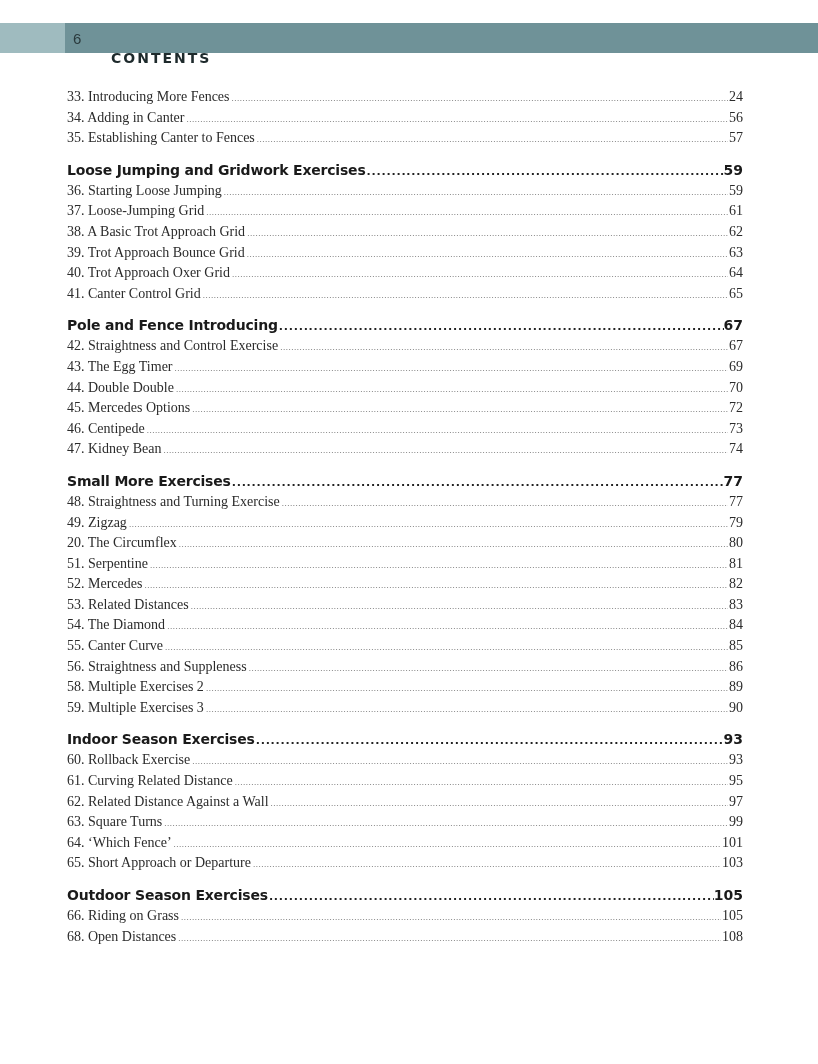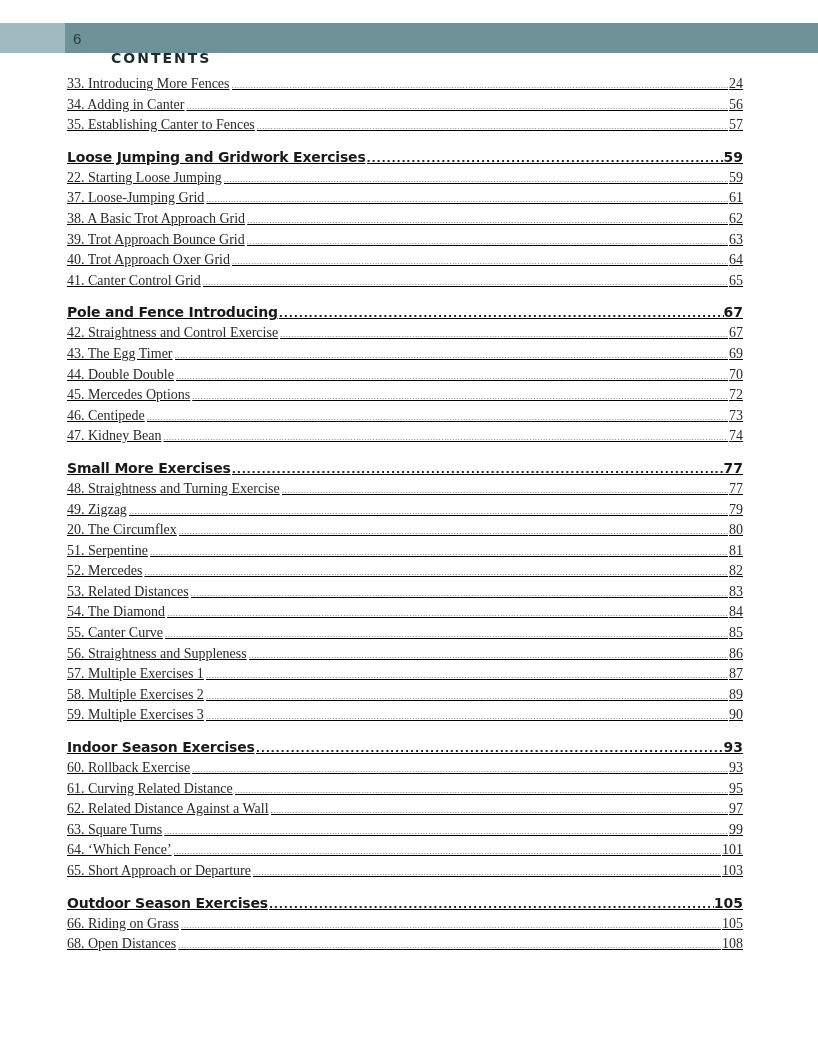--- a/index.html
+++ b/index.html
@@ -13,21 +13,21 @@
     }
     .page-num {
       font-family: "Liberation Sans", sans-serif; font-size: 15px; color: #2a3a3d;
       margin-left: 8px; width: 38px;
     }
     .header-title {
       font-family: "DejaVu Sans", sans-serif; font-weight: bold; font-size: 14px;
       letter-spacing: 2px; color: #1e2a2c; margin-top: 40px;
     }
     .toc {
-      position: absolute; left: 67px; top: 74px; width: 676px; text-decoration: underline;
+      position: absolute; left: 67px; top: 87px; width: 676px;
     }
     .row {
       display: flex; align-items: baseline; height: 20.6px; line-height: 20.6px;
       font-family: "Liberation Serif", "DejaVu Serif", serif; font-size: 14px; color: #2b2b2b;
     }
     .row .title { white-space: nowrap; padding-right: 2px; }
     .row .leader {
       flex: 1; overflow: hidden; white-space: nowrap; color: #555;
       font-size: 9px; letter-spacing: 0.5px;
     }
@@ -77,21 +77,21 @@
       </div>
   </div>
 
   <div>
     <div class="section">
         <span class="title">Loose Jumping and Gridwork Exercises</span>
         <span class="leader"></span>
         <span class="pg">59</span>
       </div>
     <div class="row">
-        <span class="title">22. Starting Loose Jumping</span>
+        <span class="title">36. Starting Loose Jumping</span>
         <span class="leader"></span>
         <span class="pg">59</span>
       </div>
     <div class="row">
         <span class="title">37. Loose-Jumping Grid</span>
         <span class="leader"></span>
         <span class="pg">61</span>
       </div>
     <div class="row">
         <span class="title">38. A Basic Trot Approach Grid</span>
@@ -198,25 +198,20 @@
         <span class="title">55. Canter Curve</span>
         <span class="leader"></span>
         <span class="pg">85</span>
       </div>
     <div class="row">
         <span class="title">56. Straightness and Suppleness</span>
         <span class="leader"></span>
         <span class="pg">86</span>
       </div>
     <div class="row">
-        <span class="title">57. Multiple Exercises 1</span>
-        <span class="leader"></span>
-        <span class="pg">87</span>
-      </div>
-    <div class="row">
         <span class="title">58. Multiple Exercises 2</span>
         <span class="leader"></span>
         <span class="pg">89</span>
       </div>
     <div class="row">
         <span class="title">59. Multiple Exercises 3</span>
         <span class="leader"></span>
         <span class="pg">90</span>
       </div>
   </div>

